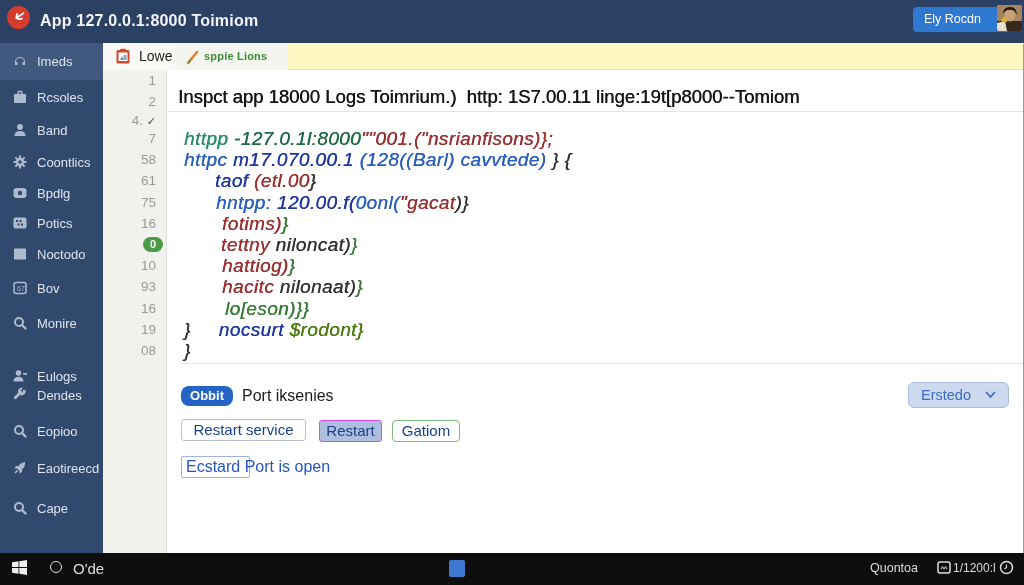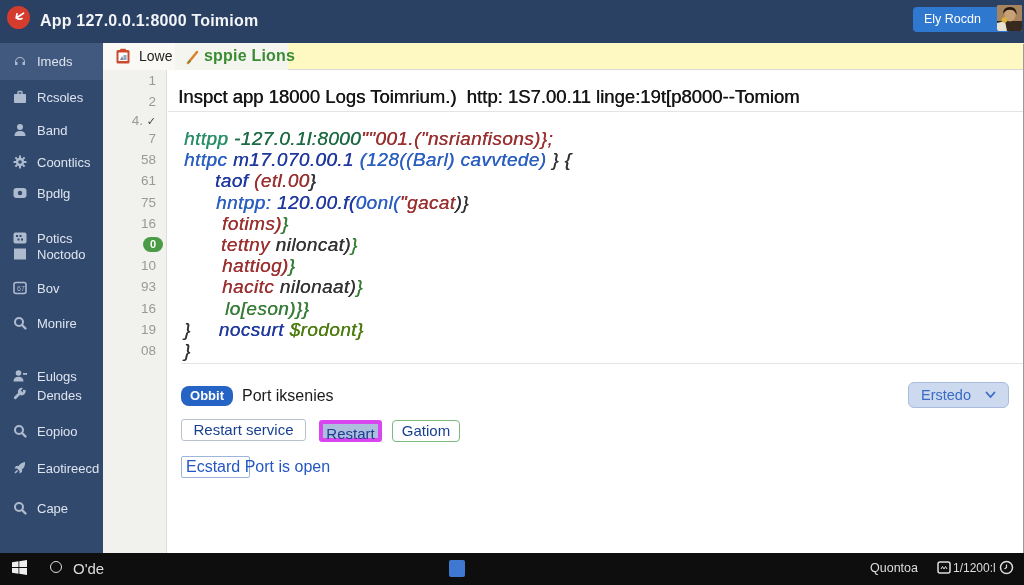--- a/index.html
+++ b/index.html
@@ -21,21 +21,21 @@
   .sitem .txt { position:absolute; left:37px; top:50%; transform:translateY(-50%); white-space:nowrap; }
   .sitem .ic { position:absolute; left:12px; top:50%; transform:translateY(-50%); width:16px; height:16px; }
   .sitem svg { display:block; width:16px; height:16px; fill:#aebacd; }
 
   
   #tabbar { left:103px; top:43px; width:921px; height:27px; background:#fef9c3; border-bottom:1px solid #d8d8d4; }
   #tab1 { left:0; top:0; width:72px; height:27px; background:#faf9f6; }
   #tab2 { left:72px; top:0; width:113px; height:27px; background:#f4f5ee; }
   #tab1icon { left:13px; top:5px; width:14px; height:16px; }
   #tab1txt { left:36px; top:0; height:27px; line-height:26px; font-size:14px; color:#222; }
-  #tab2txt { left:101px; top:0; height:27px; line-height:26px; font-size:16px; color:#3a8c33; font-weight:bold; letter-spacing:.2px; }
+  #tab2txt { left:101px; top:0; height:27px; line-height:26px; font-size:11px; color:#3a8c33; font-weight:bold; letter-spacing:.2px; }
 
   
   #gutter { left:103px; top:70px; width:64px; height:483px; background:#f1f1ee; border-right:1px solid #dddddb; }
   .ln { position:absolute; right:10px; width:40px; text-align:right; color:#999; font-size:13.5px; line-height:21px; }
   #badge { left:40px; top:167px; width:20px; height:15px; background:#4a9b45; border-radius:8px; color:#fff; font-size:11px; text-align:center; line-height:15px; font-weight:bold; }
 
   
   #codehead { left:178px; top:86px; font-size:18.5px; color:#161616; white-space:nowrap; letter-spacing:0; text-shadow:0.45px 0 0 #161616; }
   .sep { position:absolute; background:#e4e4e1; height:1px; }
   .cl { position:absolute; white-space:pre; font-size:19px; letter-spacing:.4px; line-height:21px; text-shadow:0.35px 0 0 currentColor;font-style:italic; }
@@ -47,21 +47,21 @@
   .dk { color:#333; }
   .gr { color:#3a7d3a; } 
   .tl { color:#4d7c0f; } 
 
   
   #btnObbit { left:181px; top:386px; width:52px; height:20px; background:#2563c4; border-radius:8px; color:#fff; font-size:13px; font-weight:bold; text-align:center; line-height:20px; }
   #portlbl { left:242px; top:386px; height:20px; line-height:20px; font-size:16px; color:#1a1a1a; }
   #dropdown { left:908px; top:382px; width:101px; height:26px; background:#ccd9ee; border:1px solid #aabbdd; border-radius:6px; color:#3a6bc4; font-size:14.5px; line-height:24px; padding-left:12px; }
   #dropdown .chev { position:absolute; right:12px; top:0; font-size:12px; color:#3a6bc4; }
   #btnRS { left:181px; top:419px; width:125px; height:22px; background:#fff; border:1px solid #b9c2cc; border-radius:3px; color:#17408f; font-size:15px; text-align:center; line-height:20px; }
-  #btnR { left:319px; top:420px; width:63px; height:22px; background:#aebfdd; border:4px solid #d946ef; border-radius:3px; color:#1d3f8f; font-size:15px; text-align:center; line-height:20px; }
+  #btnR { left:319px; top:420px; width:63px; height:22px; background:#aebfdd; border:1px solid #d946ef; border-radius:3px; color:#1d3f8f; font-size:15px; text-align:center; line-height:20px; }
   #btnG { left:392px; top:420px; width:68px; height:22px; background:#fff; border:1px solid #7cb97c; border-radius:4px; color:#17408f; font-size:15px; text-align:center; line-height:20px; }
   #ecbox { left:181px; top:456px; width:69px; height:22px; background:#fff; border:1px solid #9db4dd; border-radius:2px; }
   #ectxt { left:186px; top:456px; height:22px; line-height:21px; font-size:16px; color:#2456c4; }
 
   
   #taskbar { left:0; top:553px; width:1024px; height:32px; background:#0e0e0e; color:#e8e8e8; }
   #winlogo { left:12px; top:560px; width:15px; height:15px; }
   #searchc { left:50px; top:561px; width:12px; height:12px; border:1.5px solid #ddd; border-radius:50%; }
   #odetxt { left:73px; top:553px; height:32px; line-height:31px; font-size:15px; color:#ddd; }
   #bluesq { left:449px; top:560px; width:16px; height:17px; background:#3e78d0; border-radius:2px; }
@@ -139,21 +139,21 @@
     </div>
     <div class="sitem" style="top: 139px;">
       <span class="ic">
         <svg viewBox="0 0 16 16">
           <rect x="1.5" y="3" width="13" height="10" rx="3"></rect>
           <circle cx="8" cy="8" r="2.2" fill="#32496e"></circle>
         </svg>
       </span>
       <span class="txt">Bpdlg</span>
     </div>
-    <div class="sitem" style="top: 184px;">
+    <div class="sitem" style="top: 169px;">
       <span class="ic">
         <svg viewBox="0 0 16 16">
           <rect x="1.5" y="2.5" width="13" height="11" rx="2"></rect>
           <g fill="#32496e">
             <rect x="4" y="5" width="2" height="2"></rect>
             <rect x="7.5" y="5" width="2" height="2"></rect>
             <rect x="5.5" y="8.5" width="2" height="2"></rect>
             <rect x="9" y="8.5" width="2" height="2"></rect>
           </g>
         </svg>

